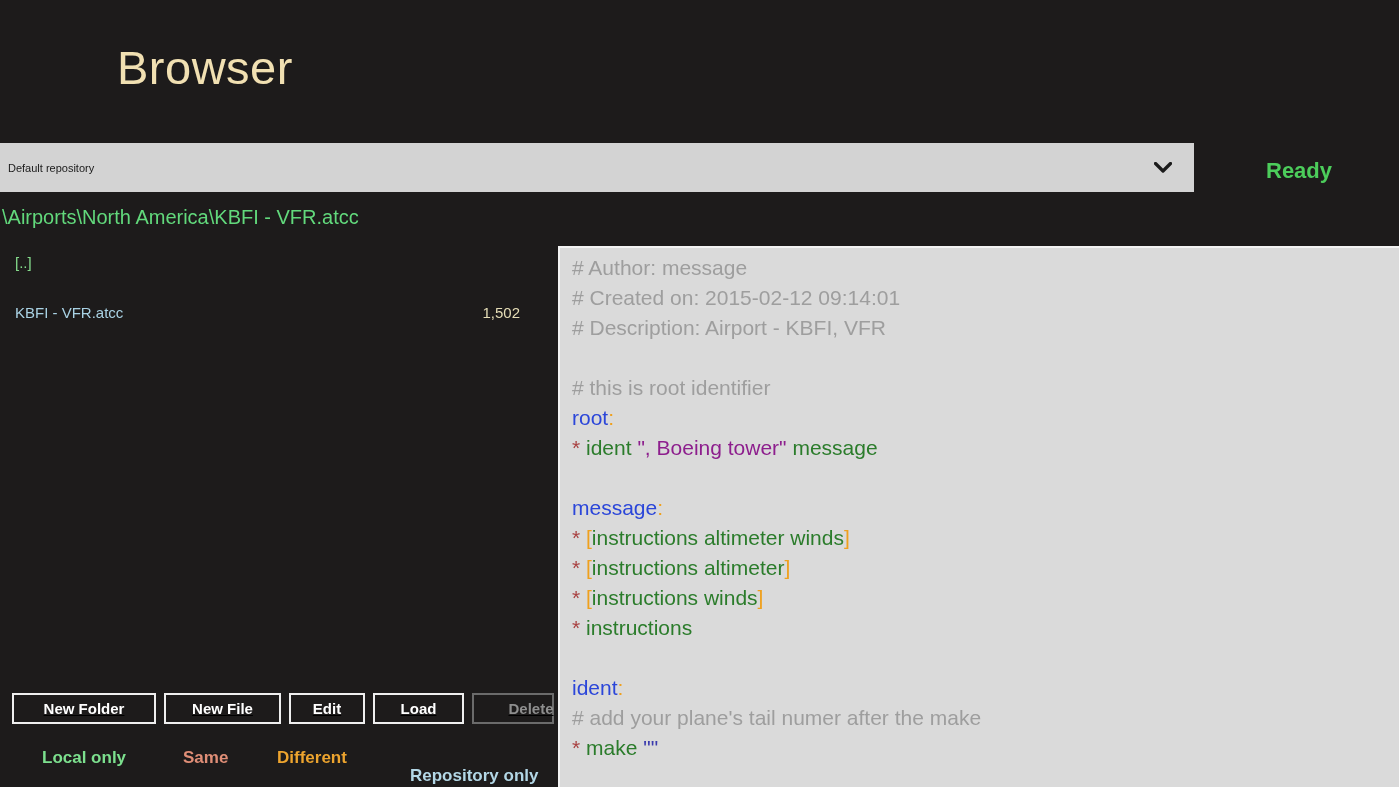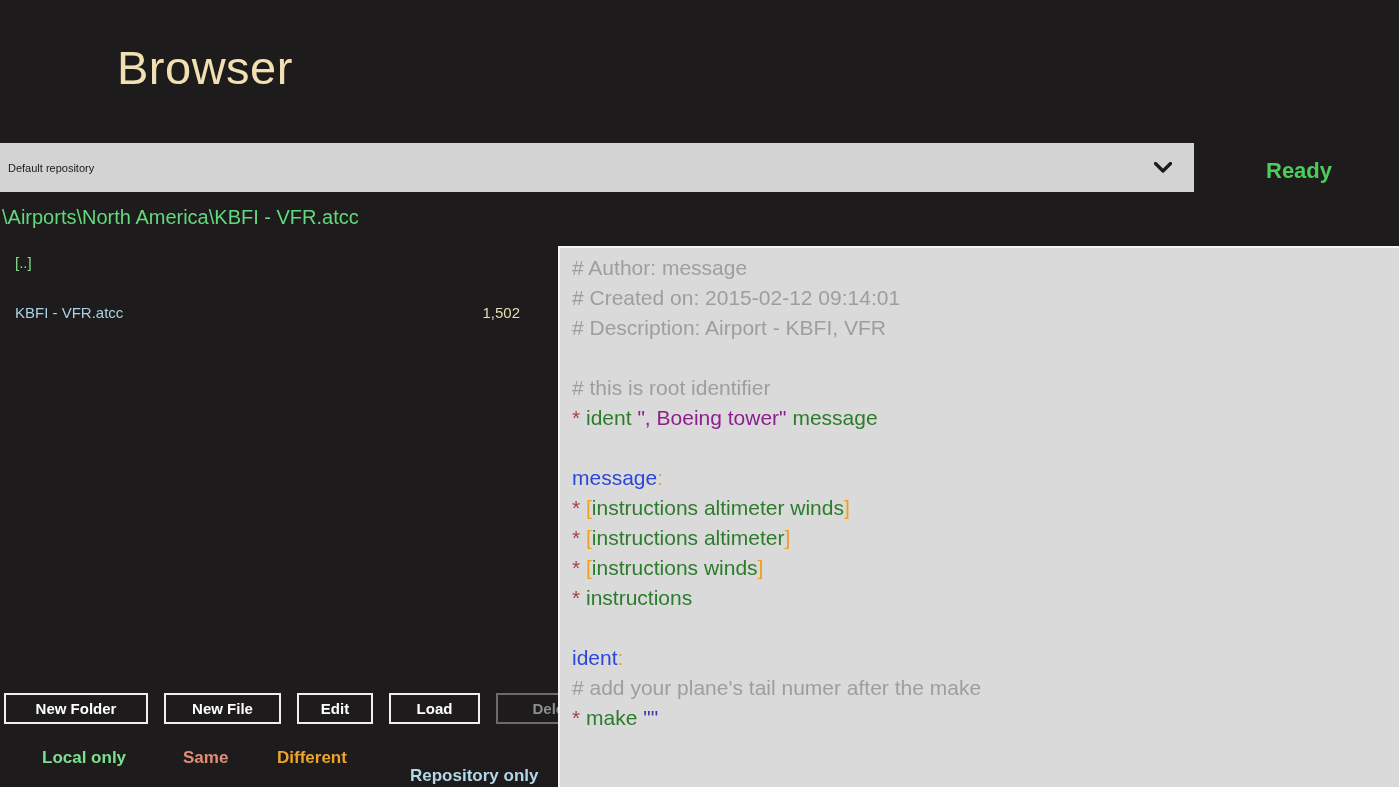--- a/index.html
+++ b/index.html
@@ -33,21 +33,21 @@
   .file-list { position:absolute; left:0; top:246px; width:540px; }
   .file-row { position:relative; height:50px; padding:8px 0 0 15px; cursor:pointer; }
   .file-row .fname { font-size:15px; }
   .file-row .fsize {
     position:absolute; right:20px; top:8px;
     font-size:15px; color:#e5ddb6;
   }
   .file-row.st-local .fname { color:#84da8b; }
   .file-row.st-repository .fname { color:#a9d2e4; }
   .toolbar {
-    position:absolute; left:4px; top:693px; display:flex; gap:16px;
+    position:absolute; left:12px; top:693px; display:flex; gap:8px;text-decoration:underline;
   }
   .tb-btn {
     height:31px; background:transparent; border:2px solid #efefef;
     color:#ffffff; font-size:15px; font-weight:bold;
     font-family:"Liberation Sans", sans-serif;
     display:flex; align-items:center; justify-content:center; cursor:pointer;
   }
   .tb-btn.b0 { width:144px; }
   .tb-btn.b1 { width:117px; }
   .tb-btn.b2 { width:76px; }
@@ -112,20 +112,21 @@
       <span class="lg-item lg-2" style="color: rgb(237, 164, 46);">Different</span>
       <span class="lg-item lg-3" style="color: rgb(179, 215, 230);">Repository only</span>
     </div>
 
   <div class="editor">
       <div class="code-line"><span class="tk-comment"># Author: message</span></div>
       <div class="code-line"><span class="tk-comment"># Created on: 2015-02-12 09:14:01</span></div>
       <div class="code-line"><span class="tk-comment"># Description: Airport - KBFI, VFR</span></div>
       <div class="code-line"></div>
       <div class="code-line"><span class="tk-comment"># this is root identifier</span></div>
+      <div class="code-line"><span class="tk-kw">root</span><span class="tk-punct">:</span></div>
       <div class="code-line"><span class="tk-star">* </span><span class="tk-id">ident</span><span class="tk-plain"> </span><span class="tk-str">", Boeing tower"</span><span class="tk-plain"> </span><span class="tk-id">message</span></div>
       <div class="code-line"></div>
       <div class="code-line"><span class="tk-kw">message</span><span class="tk-punct">:</span></div>
       <div class="code-line"><span class="tk-star">* </span><span class="tk-punct">[</span><span class="tk-id">instructions altimeter winds</span><span class="tk-punct">]</span></div>
       <div class="code-line"><span class="tk-star">* </span><span class="tk-punct">[</span><span class="tk-id">instructions altimeter</span><span class="tk-punct">]</span></div>
       <div class="code-line"><span class="tk-star">* </span><span class="tk-punct">[</span><span class="tk-id">instructions winds</span><span class="tk-punct">]</span></div>
       <div class="code-line"><span class="tk-star">* </span><span class="tk-id">instructions</span></div>
       <div class="code-line"></div>
       <div class="code-line"><span class="tk-kw">ident</span><span class="tk-punct">:</span></div>
       <div class="code-line"><span class="tk-comment"># add your plane's tail numer after the make</span></div>

